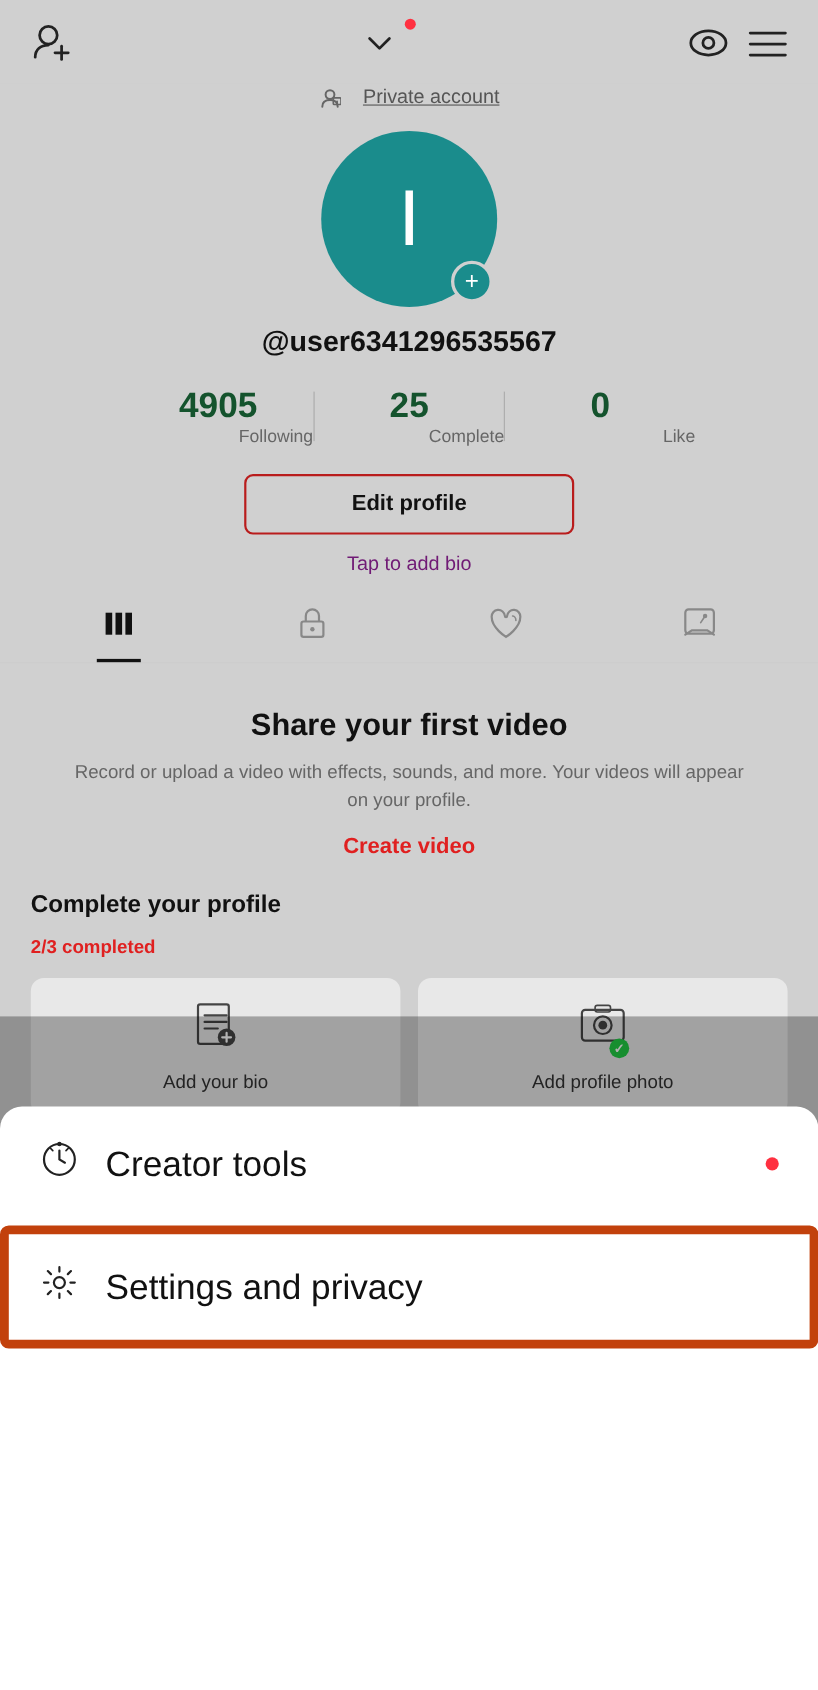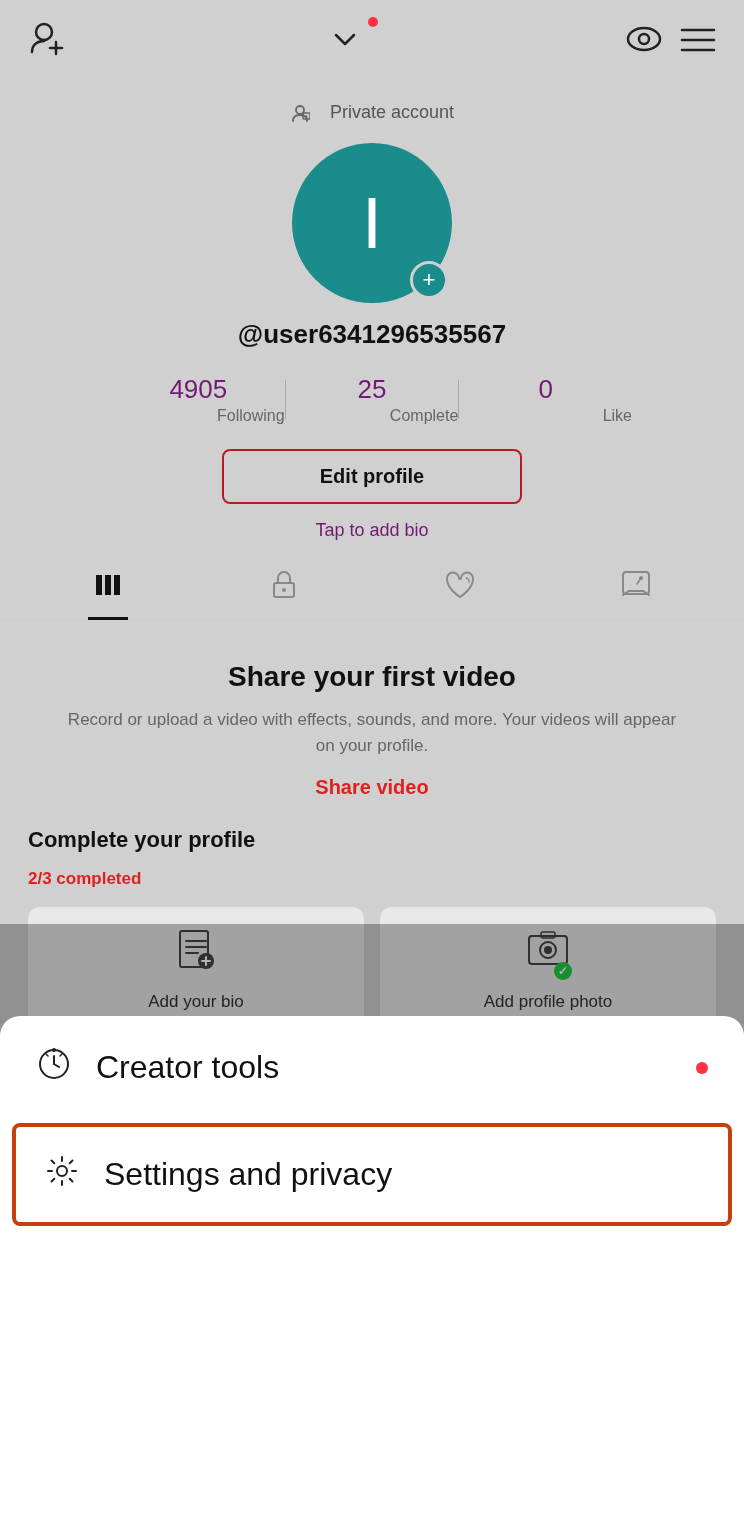--- a/index.html
+++ b/index.html
@@ -70,23 +70,24 @@
       color: #222;
       letter-spacing: 2px;
     }
 
     
     .private-label {
       display: flex;
       align-items: center;
       justify-content: center;
       gap: 20px;
-      margin-top: 26px;
+      margin-top: 2px;
       color: #555;
       font-size: 18px;
+      text-decoration: underline;
     }
 
     
     .avatar-section {
       display: flex;
       justify-content: center;
       margin-top: 20px;
       position: relative;
     }
 
@@ -147,23 +148,23 @@
       text-align: center;
     }
 
     .stat-divider {
       width: 1px;
       background: #aaa;
       margin: 6px 0;
     }
 
     .stat-number {
-      font-size: 26px;
-      font-weight: 400;
-      color: #701a75;
+      font-size: 32px;
+      font-weight: 700;
+      color: #14532d;
     }
 
     .stat-label {
       font-size: 16px;
       color: #666;
       margin-top: 2px;
       text-align: right;
     }
 
     
@@ -331,22 +332,22 @@
       gap: 24px;
       cursor: pointer;
       position: relative;
     }
 
     .sheet-item + .sheet-item {
       border-top: 1px solid #eee;
     }
 
     .sheet-item.highlighted {
-      border: 4px solid #c2410c;
-      margin: 4px 12px;
+      border: 8px solid #c2410c;
+      margin: 4px 0;
       border-radius: 8px;
       padding: 26px 28px;
     }
 
     .sheet-item-icon {
       font-size: 30px;
       color: #222;
     }
 
     .sheet-item-label {
@@ -480,21 +481,21 @@
           <circle cx="21" cy="9" r="2" fill="#888"></circle>
           <path d="M21 9l-4 6" stroke="#888" stroke-width="1.5" stroke-linecap="round"></path>
         </svg>
       </span>
     </div>
   </div>
 
   <div class="video-section">
     <div class="share-title">Share your first video</div>
     <div class="share-desc">Record or upload a video with effects, sounds, and more. Your videos will appear on your profile.</div>
-    <button class="create-video-btn">Share video</button>
+    <button class="create-video-btn">Create video</button>
   </div>
 
   <div class="complete-profile">
     <div class="complete-title">Complete your profile</div>
     <div class="complete-subtitle">2/3 completed</div>
     <div class="profile-cards">
       <div class="profile-card">
         <div class="card-icon">
           <svg width="44" height="44" viewBox="0 0 44 44" fill="none">
             <rect x="6" y="4" width="28" height="36" rx="2" stroke="#444" stroke-width="2" fill="none"></rect>

